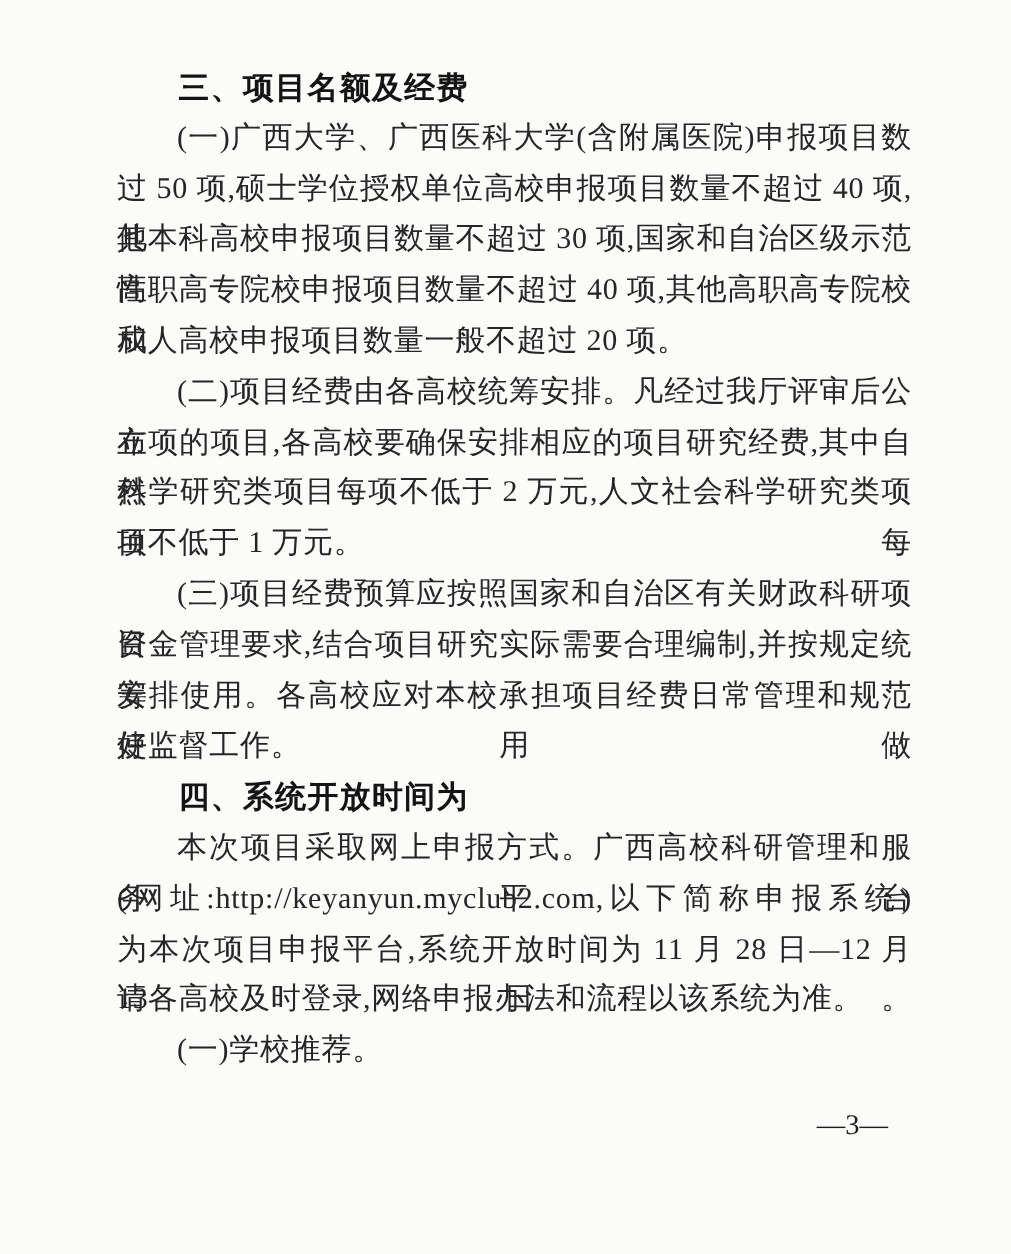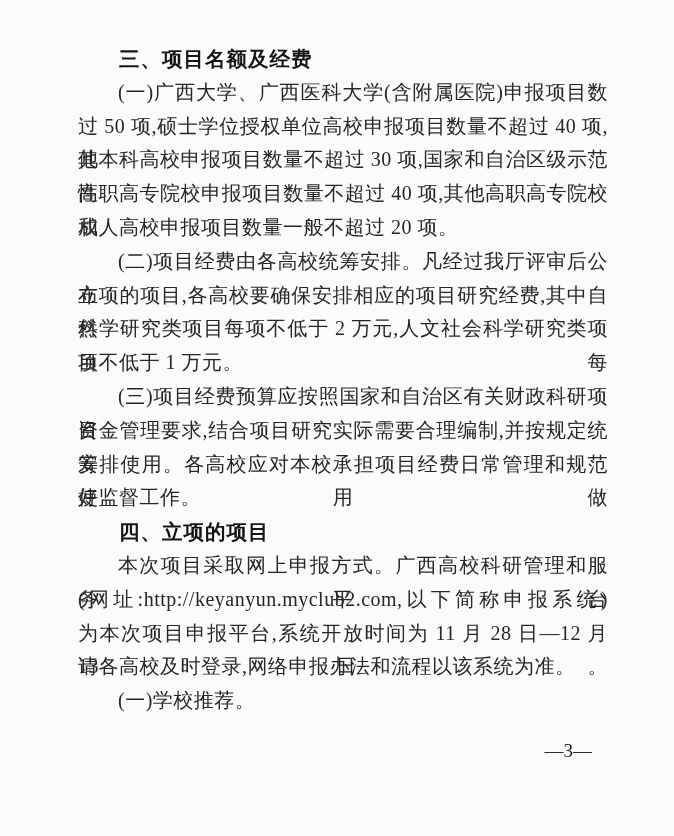--- a/index.html
+++ b/index.html
@@ -74,21 +74,21 @@
   <div class="line para fill">(二)项目经费由各高校统筹安排。凡经过我厅评审后公布</div>
   <div class="line fill">立项的项目,各高校要确保安排相应的项目研究经费,其中自然</div>
   <div class="line fill">科学研究类项目每项不低于 2 万元,人文社会科学研究类项目每</div>
   <div class="line">项不低于 1 万元。</div>
 
   <div class="line para fill">(三)项目经费预算应按照国家和自治区有关财政科研项目</div>
   <div class="line fill">资金管理要求,结合项目研究实际需要合理编制,并按规定统筹</div>
   <div class="line fill">安排使用。各高校应对本校承担项目经费日常管理和规范使用做</div>
   <div class="line">好监督工作。</div>
 
-  <div class="line heading">四、立项的项目</div>
+  <div class="line heading">四、系统开放时间为</div>
 
   <div class="line para fill">本次项目采取网上申报方式。广西高校科研管理和服务平台</div>
   <div class="line fill">(网址:http://keyanyun.myclub2.com,以下简称申报系统)</div>
   <div class="line fill">为本次项目申报平台,系统开放时间为 11 月 28 日—12 月 13 日。</div>
   <div class="line">请各高校及时登录,网络申报办法和流程以该系统为准。</div>
 
   <div class="line para">(一)学校推荐。</div>
 
   <div class="page-number">—3—</div>
 

